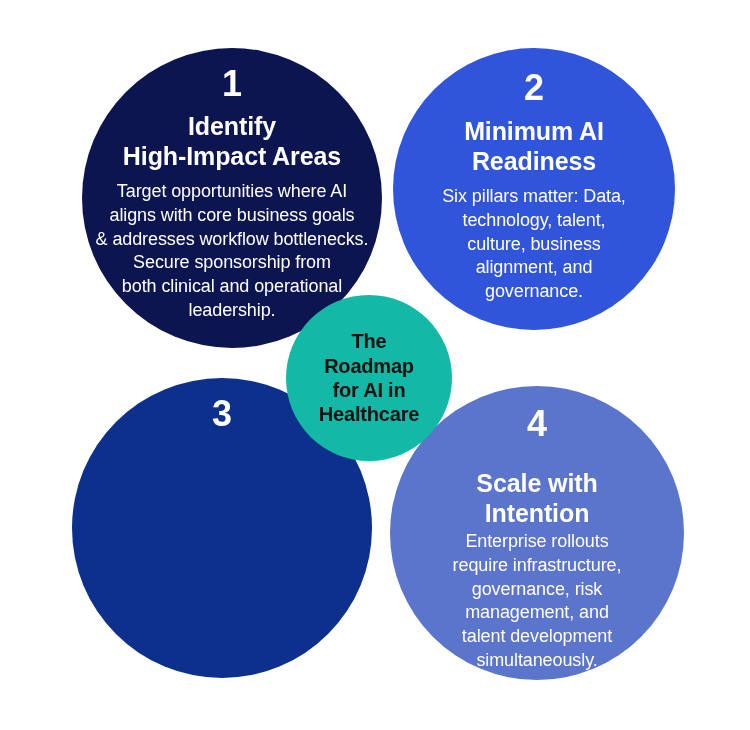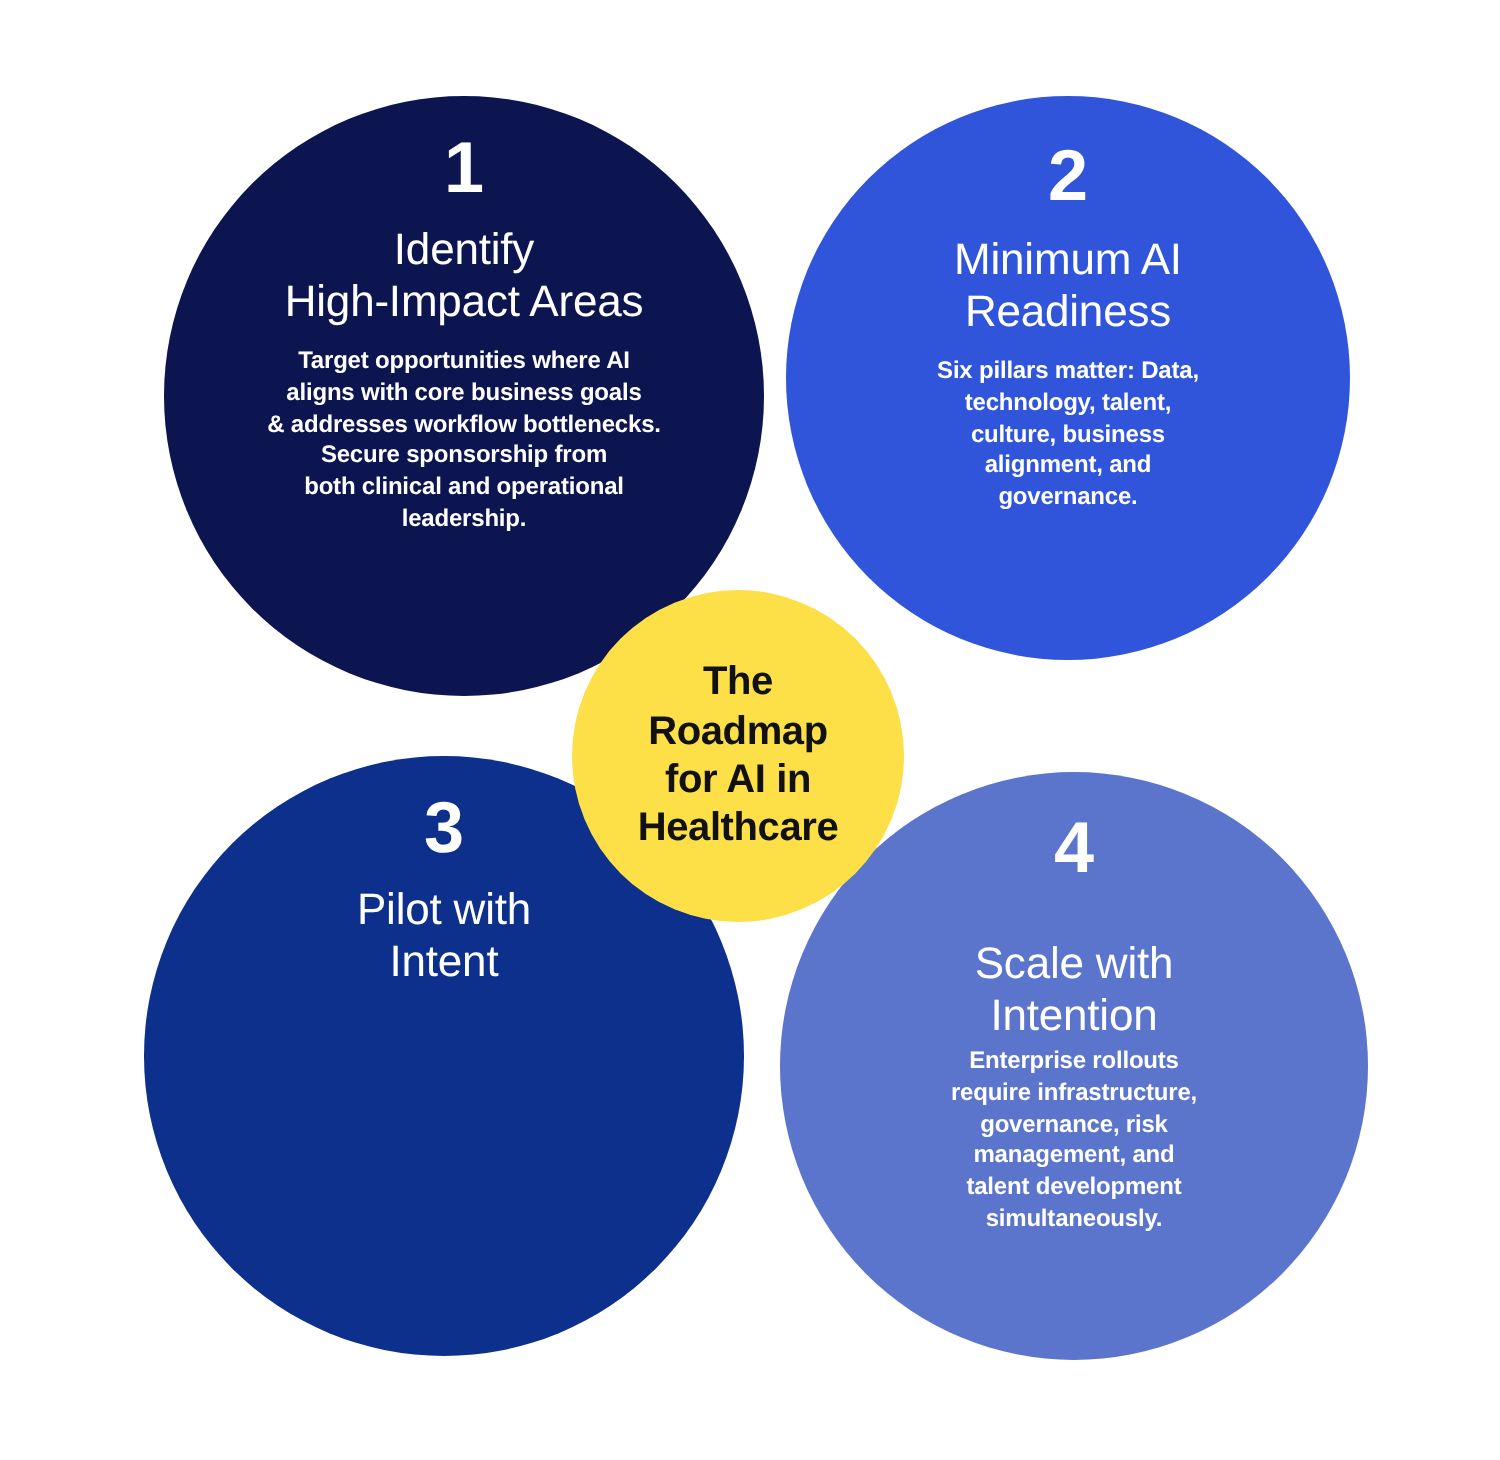--- a/index.html
+++ b/index.html
@@ -58,29 +58,29 @@
     height: 294px;
   }
 
   .petal-number {
     font-size: 36px;
     font-weight: bold;
     line-height: 1;
     letter-spacing: 0px;
   }
   .petal-title {
-    font-size: 22px;
-    font-weight: normal;
+    font-size: 25px;
+    font-weight: bold;
     line-height: 1.18;
     letter-spacing: -0.1px;
     white-space: pre-line;
   }
   .petal-body {
-    font-size: 12px;
-    font-weight: bold;
+    font-size: 18px;
+    font-weight: normal;
     line-height: 1.32;
     letter-spacing: -0.1px;
     white-space: pre-line;
   }
 
   
   #petal-1 .petal-number { margin-top: 18px; }
   #petal-1 .petal-title  { margin-top: 10px; }
   #petal-1 .petal-body   { margin-top: 9px; }
 
@@ -143,36 +143,34 @@
 Readiness</div>
     <div class="petal-body">Six pillars matter: Data,
 technology, talent,
 culture, business
 alignment, and
 governance.</div>
   </div>
 
   <div class="petal" id="petal-3" style="background: rgb(12, 48, 140); color: rgb(255, 255, 255);">
     <div class="petal-number">3</div>
-    <div class="petal-title">Pilot with
-Intent</div>
   </div>
 
   <div class="petal" id="petal-4" style="background: rgb(91, 116, 204); color: rgb(255, 255, 255);">
     <div class="petal-number">4</div>
     <div class="petal-title">Scale with
 Intention</div>
     <div class="petal-body">Enterprise rollouts
 require infrastructure,
 governance, risk
 management, and
 talent development
 simultaneously.</div>
   </div>
 
-  <div id="hub" style="background: #fde047;">
+  <div id="hub" style="background: #14b8a6;">
     <div class="hub-label" style="color: rgb(17, 17, 17);">The
 Roadmap
 for AI in
 Healthcare</div>
   </div>
 
 </div>
 
 </body></html>

